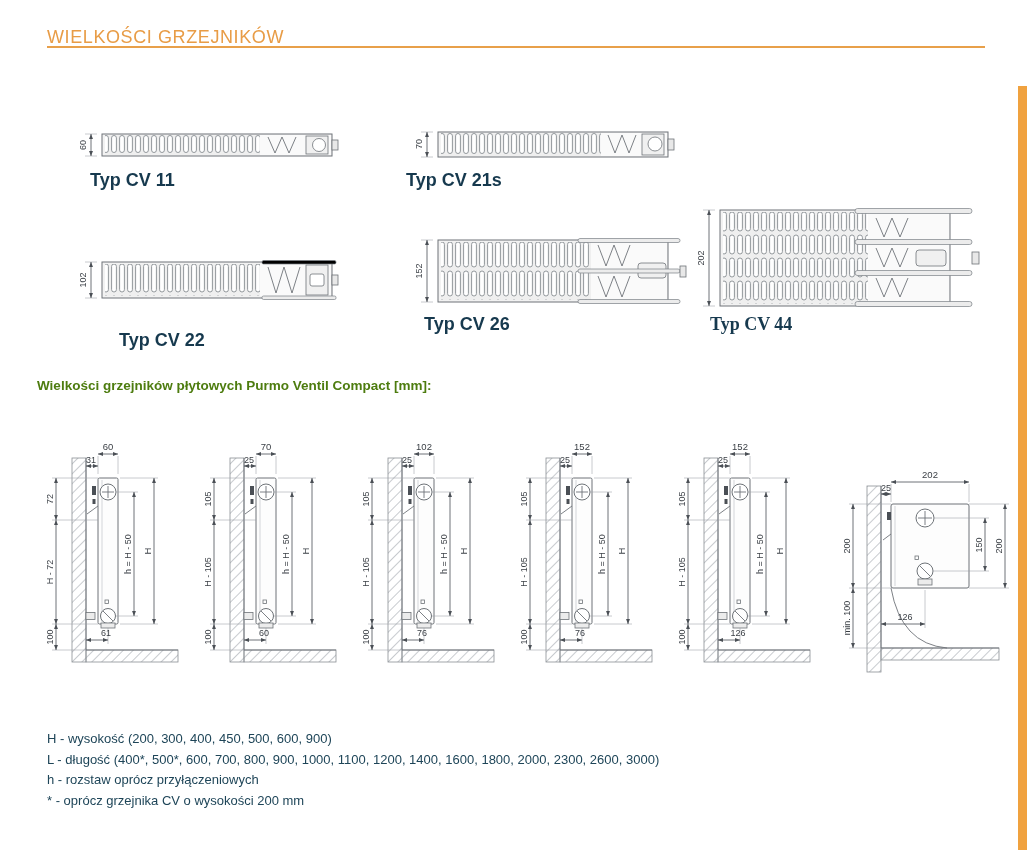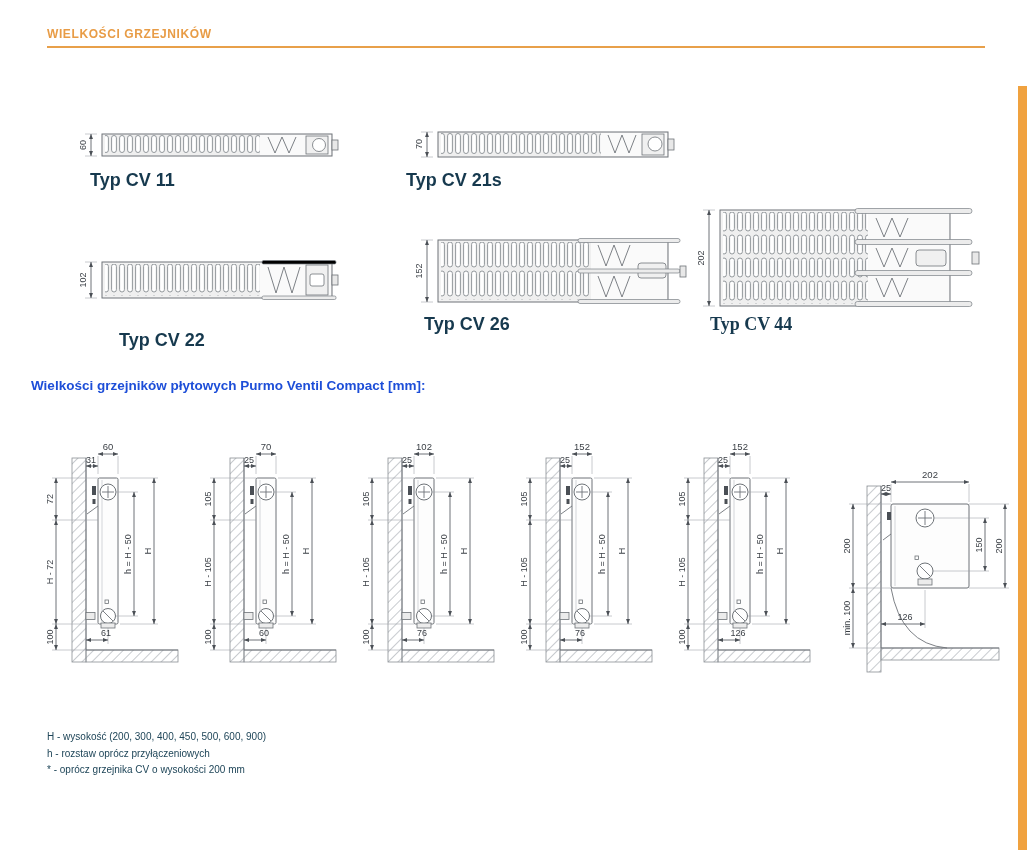--- a/index.html
+++ b/index.html
@@ -1,27 +1,27 @@
 <!DOCTYPE html>
 <html><head>
 <meta charset="utf-8">
 <style>
   html,body{margin:0;padding:0;background:#fff;}
   .page{position:relative;width:1027px;height:850px;background:#ffffff;overflow:hidden;
         font-family:"Liberation Sans",sans-serif;}
-  .page-title{position:absolute;left:47px;top:27px;font-size:12px;font-weight:700;
+  .page-title{position:absolute;left:47px;top:27px;font-size:18px;font-weight:400;
         letter-spacing:0.6px;color:#E89C46;}
   .title-rule{position:absolute;left:47px;top:46px;width:938px;border-top:2px solid #E8A04A;}
   .tv{position:absolute;}
   .type-label{position:absolute;font-size:18px;font-weight:bold;color:#16394E;}
-  .section-title{position:absolute;left:31px;top:378px;font-size:13.5px;font-weight:bold;color:#1d4ed8;}
+  .section-title{position:absolute;left:37px;top:378px;font-size:13.5px;font-weight:bold;color:#4d7c0f;}
   .sv-row{position:absolute;left:42px;top:424px;white-space:nowrap;}
   .sv-cell{display:inline-block;vertical-align:top;width:158px;}
   .detail{position:absolute;left:843px;top:460px;}
-  .notes{position:absolute;left:47px;top:731px;color:#1E4558;font-size:10px;}
+  .notes{position:absolute;left:47px;top:731px;color:#1E4558;font-size:13px;}
   .notes p{margin:0 0 5.5px 0;}
   .accent-bar{position:absolute;left:1018px;top:86px;width:9px;height:764px;background:#F0A23F;}
   svg text{font-family:"Liberation Sans",sans-serif;fill:#3A3F45;}
   .dt{font-size:9.5px;} .dts{font-size:9px;}
   .dl{stroke:#4a4f55;stroke-width:0.8;}
   .ex{stroke:#9aa0a6;stroke-width:0.55;}
   .dr{stroke:#6E7378;fill:none;stroke-width:0.9;}
   .defs-svg{position:absolute;width:0;height:0;}
 </style>
 </head>
@@ -447,18 +447,19 @@
       <line x1="162" y1="44" x2="162" y2="128" class="dl" marker-start="url(#ah)" marker-end="url(#ah)"></line>
       <text transform="rotate(-90 159 86)" x="159" y="86" text-anchor="middle" class="dts">200</text>
       <line x1="82" y1="130" x2="82" y2="168" class="ex"></line>
       <line x1="38" y1="164" x2="82" y2="164" class="dl" marker-start="url(#ah)" marker-end="url(#ah)"></line>
       <text x="62" y="160" text-anchor="middle" class="dts">126</text>
     </svg>
   </div>
 
   <div class="notes">
     <p>H - wysokość (200, 300, 400, 450, 500, 600, 900)</p>
+    <p>L - długość (400*, 500*, 600, 700, 800, 900, 1000, 1100, 1200, 1400, 1600, 1800, 2000, 2300, 2600, 3000)</p>
     <p>h - rozstaw oprócz przyłączeniowych</p>
     <p>* - oprócz grzejnika CV o wysokości 200 mm</p>
   </div>
 
   <div class="accent-bar"></div>
 </div>
 
 </body></html>

